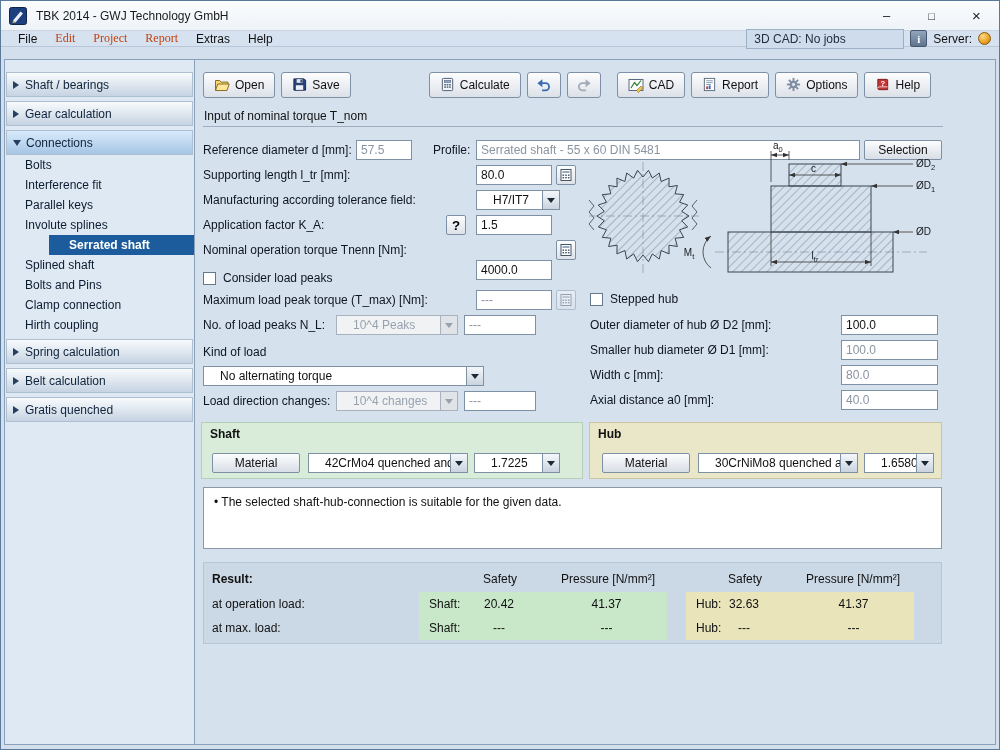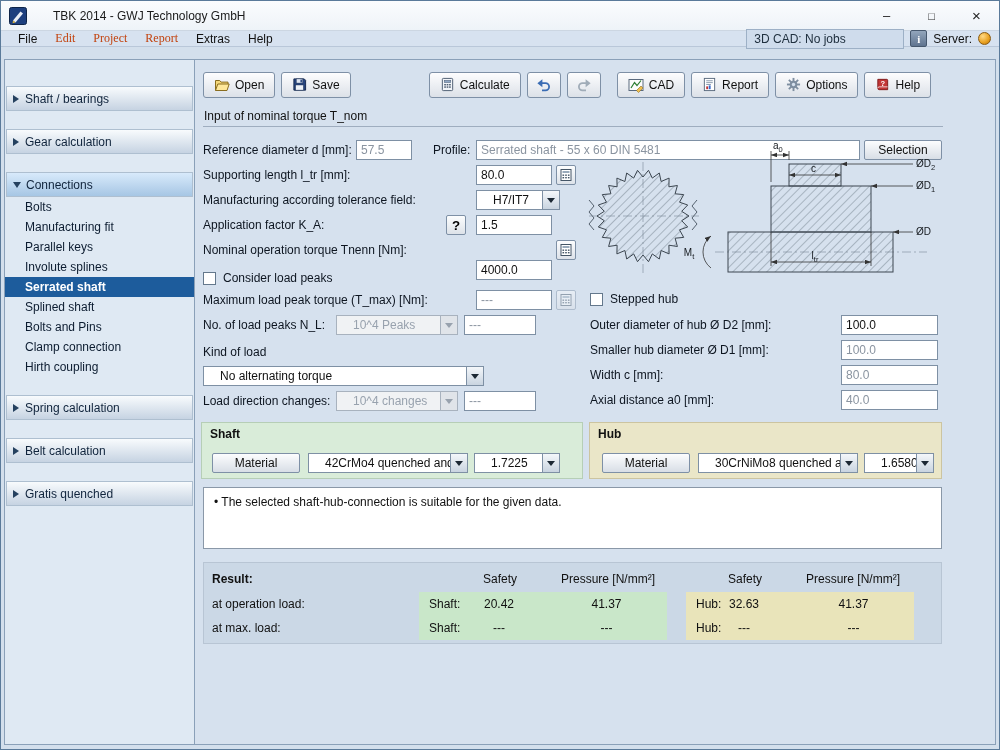--- a/index.html
+++ b/index.html
@@ -5,21 +5,21 @@
   * { box-sizing: border-box; }
   body { margin:0; background:#9aa4ae; font-family:"Liberation Sans", sans-serif; }
   .window { position:relative; width:1000px; height:750px; background:#d3dfec;
             border:1px solid #5a7a9a; overflow:hidden; font-size:12px; color:#111; }
 
   
   .titlebar { position:absolute; left:0; top:0; right:0; height:30px;
               background:linear-gradient(#fbfcfe,#eef3f8); border-bottom:1px solid #ccd6e2;
               display:flex; align-items:center; }
   .app-icon { margin-left:8px; width:18px; height:18px; }
-  .title-text { margin-left:26px; color:#1a1a1a; }
+  .title-text { margin-left:9px; color:#1a1a1a; }
   .win-controls { margin-left:auto; display:flex; height:100%; }
   .win-btn { width:45px; height:100%; display:flex; align-items:center; justify-content:center;
              font-size:13px; color:#222; }
 
   
   .menubar { position:absolute; left:0; top:30px; right:0; height:16px; background:#d7e2f0;
              border-bottom:1px solid #b9c7d9; display:flex; align-items:center; padding:0 8px; }
   .menu-item { padding:4px 9px; }
   .menu-item.dim { color:#c2410c;font-family:Liberation Serif, serif; }
   .menu-right { margin-left:auto; display:flex; align-items:center; gap:6px; }
@@ -32,30 +32,30 @@
                 background:radial-gradient(circle at 35% 30%, #ffd985, #e8a020 60%, #b97410); }
 
   
   .client { position:absolute; left:3px; right:3px; top:58px; bottom:4px;
             border:1px solid #8aa0b8; background:#d6e1ee; }
   .sidebar { position:absolute; left:0; top:0; bottom:0; width:190px; background:#dfe9f3;
              border-right:1px solid #8aa0b8; padding-top:8px; }
   .main { position:absolute; left:190px; right:0; top:0; bottom:0; overflow:hidden; }
 
   
-  .side-section { height:25px; margin:18px 1px 0 1px; display:flex; align-items:center;
+  .side-section { height:25px; margin:4px 1px 0 1px; display:flex; align-items:center;
                   padding-left:6px; background:linear-gradient(#f8fbfd,#c6d3e2);
                   border:1px solid #aebfd0; color:#10243c; }
   .side-section.active { background:linear-gradient(#d8eafb,#a6c6e4); }
   .tri-r { width:0; height:0; border-top:4px solid transparent; border-bottom:4px solid transparent;
            border-left:6px solid #25415f; margin-right:6px; }
   .tri-d { width:0; height:0; border-left:4px solid transparent; border-right:4px solid transparent;
            border-top:6px solid #25415f; margin-right:5px; }
   .side-item { height:20px; line-height:20px; padding-left:20px; color:#0c1c30; }
-  .side-item.selected { background:#1d5c9c; color:#fff; font-weight:bold; }
+  .side-item.selected { background:#1d5c9c; color:#fff; font-weight:bold;margin-left:44px; }
 
   
   .toolbar { position:absolute; left:8px; top:11px; height:27px; display:flex; align-items:center; }
   .tbtn { height:26px; padding:0 10px; margin-right:6px; display:inline-flex; align-items:center;
           gap:5px; background:linear-gradient(#fdfdfe,#dce1e8); border:1px solid #7e90a6;
           border-radius:3px; font:12px "Liberation Sans",sans-serif; color:#111; }
   .tbtn.iconic { padding:0 8px; }
   .gap-big { margin-left:72px; }
   .gap-med { margin-left:10px; }
 
@@ -154,21 +154,21 @@
       </div>
       <div class="side-section">
         <span class="tri-r"></span>
         <span>Gear calculation</span>
       </div>
       <div class="side-section active">
         <span class="tri-d"></span>
         <span>Connections</span>
       </div>
       <div class="side-item">Bolts</div>
-      <div class="side-item">Manufacturing fit</div>
+      <div class="side-item">Interference fit</div>
       <div class="side-item">Parallel keys</div>
       <div class="side-item">Involute splines</div>
       <div class="side-item selected">Serrated shaft</div>
       <div class="side-item">Splined shaft</div>
       <div class="side-item">Bolts and Pins</div>
       <div class="side-item">Clamp connection</div>
       <div class="side-item">Hirth coupling</div>
       <div class="side-section">
         <span class="tri-r"></span>
         <span>Spring calculation</span>

